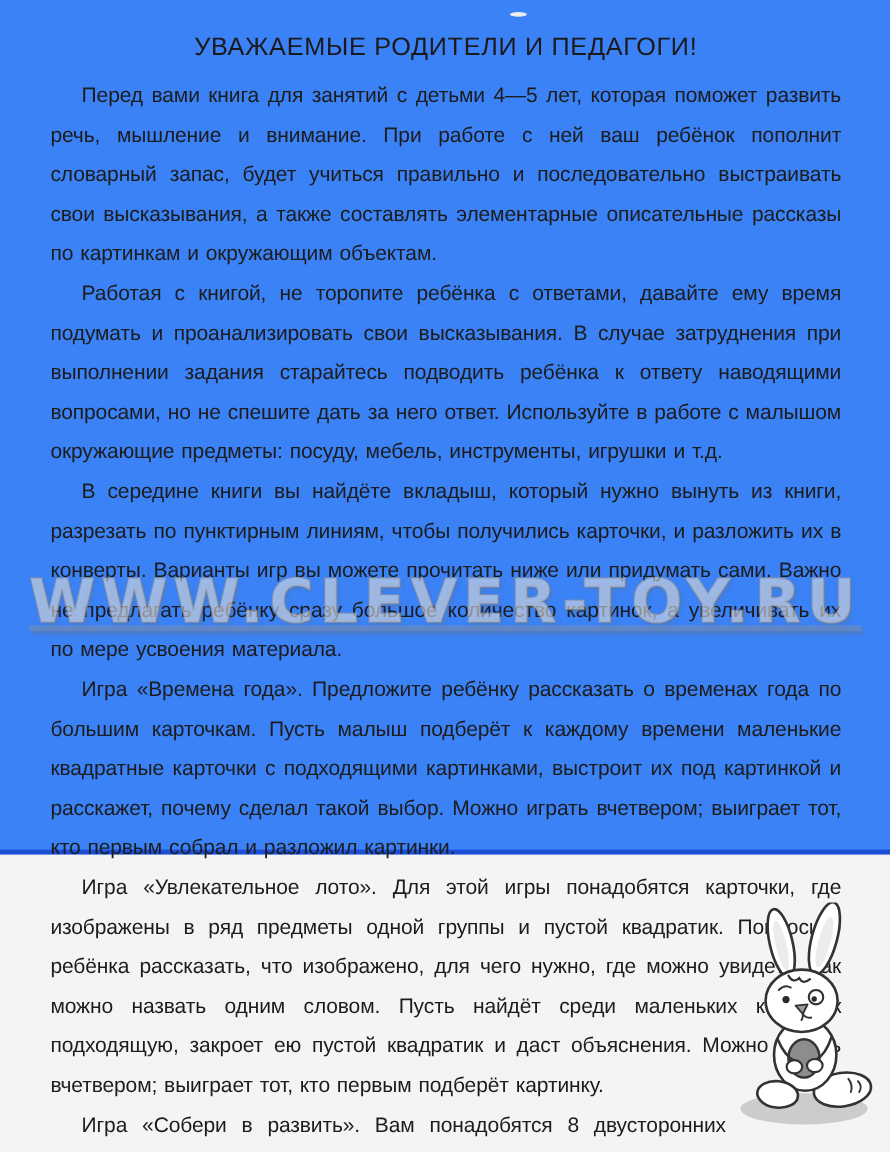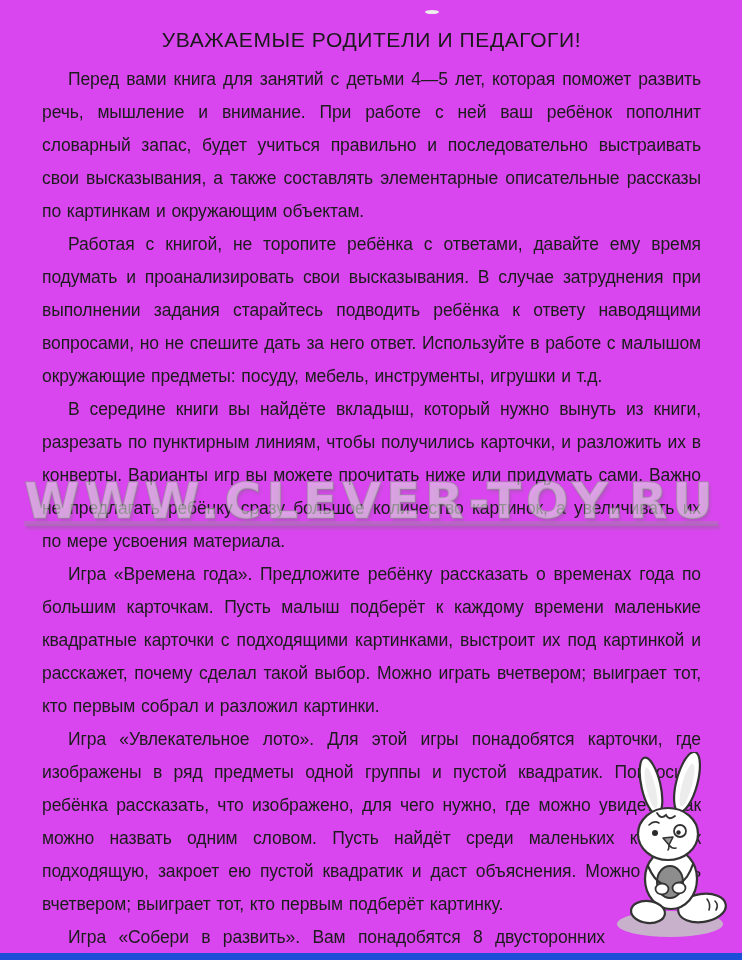--- a/index.html
+++ b/index.html
@@ -4,25 +4,25 @@
 <style>
   html,body{margin:0;padding:0;}
   body{
     width:742px;height:960px;
     background:#f4f4f2;
     font-family:"Liberation Sans","DejaVu Sans",sans-serif;
     overflow:hidden;
   }
   .page{
     position:relative;
-    width:742px;height:960px;
-    background:#d946ef;
+    width:742px;height:712px;
+    background:#3b82f6;
     color:#1c1c1c;
     box-sizing:border-box;
-    border-bottom:7px solid #1d4ed8;
+    border-bottom:4px solid #1d4ed8;
   }
   .content{
     position:absolute;
     left:42px; right:41px; top:28px; bottom:0;
     z-index:1;
   }
   .page-title{
     text-align:center;
     font-size:21px;
     font-weight:400;

